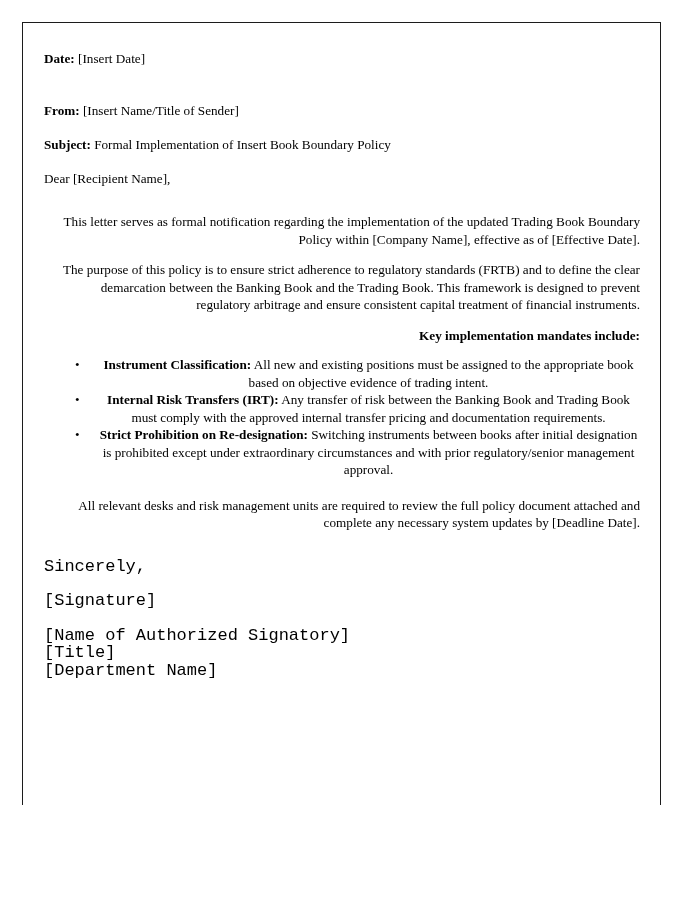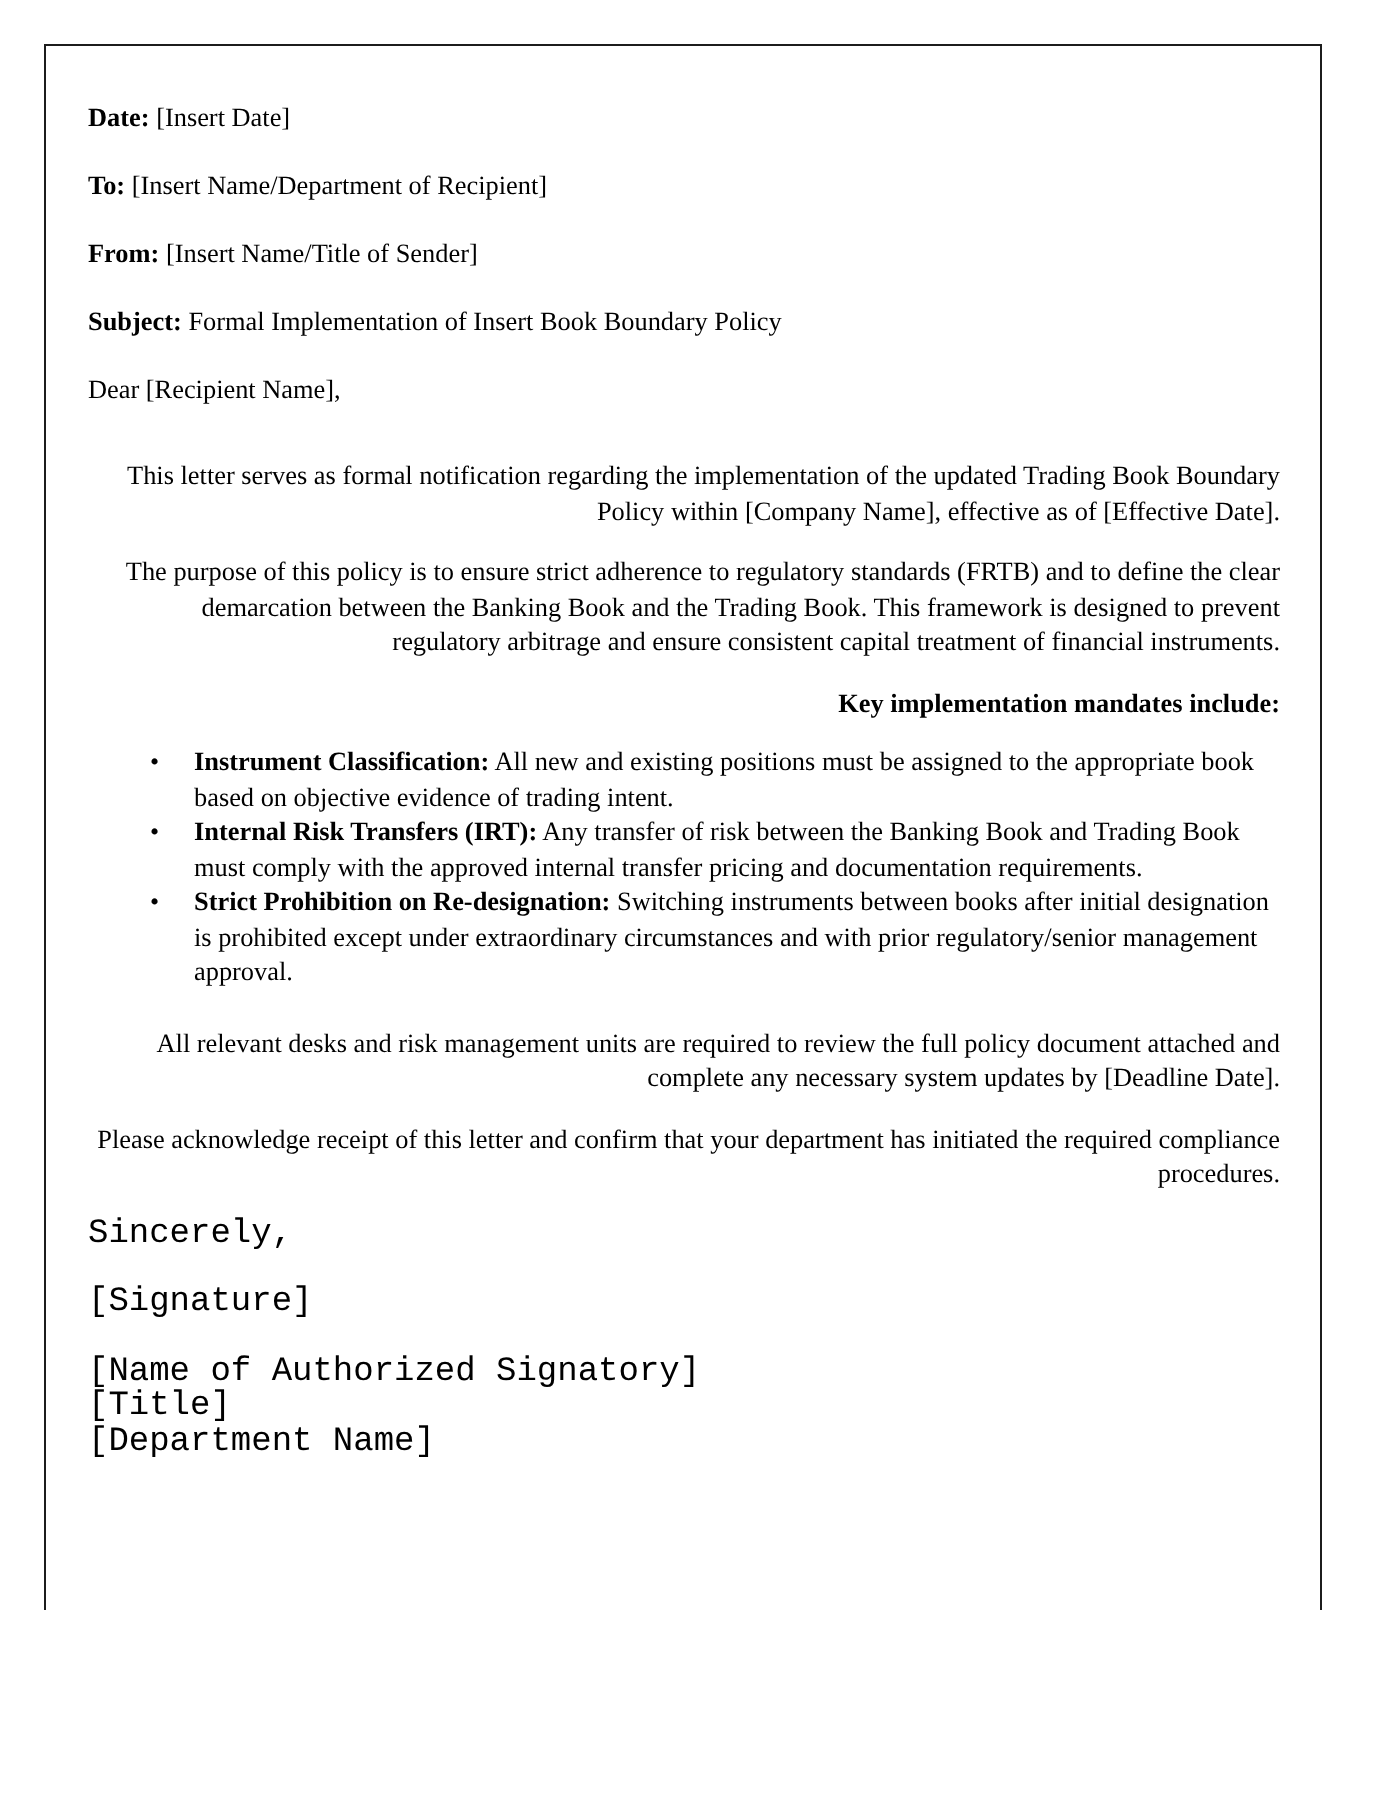--- a/index.html
+++ b/index.html
@@ -66,20 +66,21 @@
 
   .para.bold-head {
     font-weight: bold;
   }
 
   
   ul.mandates {
     list-style: none;
     margin: 0;
     padding: 0;
+    text-align: center;
   }
   ul.mandates > li {
     position: relative;
     padding-left: 22px;
     margin: 0 0 0 31px;      
     font-size: 13.2px;
     line-height: 17.5px;
   }
   ul.mandates > li::before {
     content: "\2022";
@@ -117,24 +118,20 @@
 
     <div>
 
       <p class="hdr-line">
         <span class="lbl">Date:</span>
         <span>[Insert Date]</span>
       </p>
 
       <div class="gap-hdr"></div>
 
-      <p class="hdr-line">
-        <span class="lbl">To:</span>
-        <span>[Insert Name/Department of Recipient]</span>
-      </p>
 
       <div class="gap-hdr"></div>
 
       <p class="hdr-line">
         <span class="lbl">From:</span>
         <span>[Insert Name/Title of Sender]</span>
       </p>
 
       <div class="gap-hdr"></div>
 
@@ -173,21 +170,20 @@
         <span class="lead">Strict Prohibition on Re-designation:</span><span> Switching instruments between books after initial designation is prohibited except under extraordinary circumstances and with prior regulatory/senior management approval.</span>
       </li>
     </ul>
 
     <div style="height:18px"></div>
 
     <p class="para">All relevant desks and risk management units are required to review the full policy document attached and complete any necessary system updates by [Deadline Date].</p>
 
     <div class="gap-para"></div>
 
-    <p class="para">Please acknowledge receipt of this letter and confirm that your department has initiated the required compliance procedures.</p>
 
     <div class="gap-para"></div>
 
     <div>
       <p class="sig-line">Sincerely,</p>
 
       <div style="height:17px"></div>
 
       <p class="sig-line">[Signature]</p>
 

